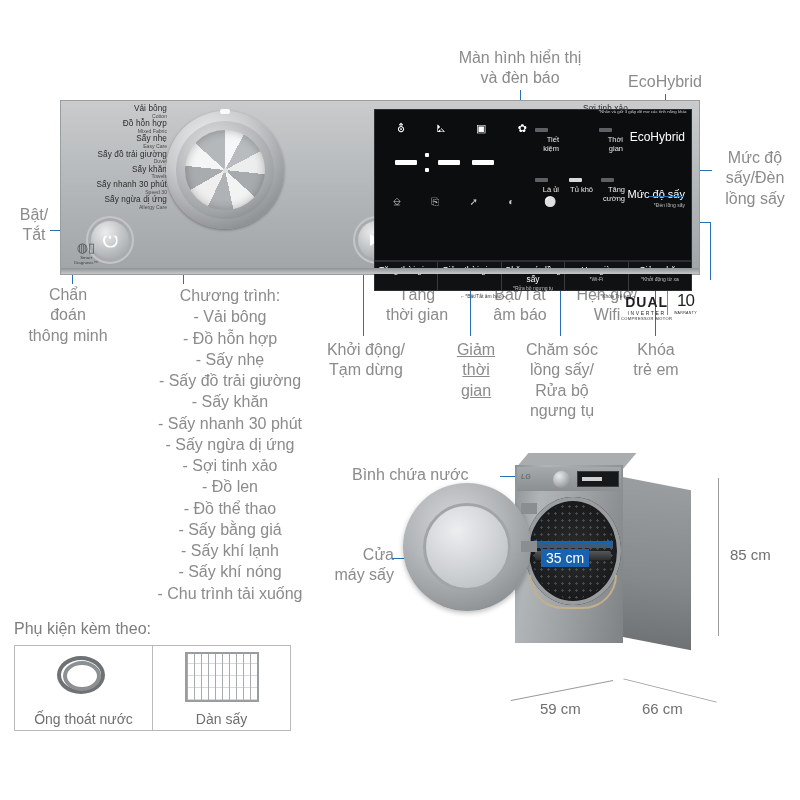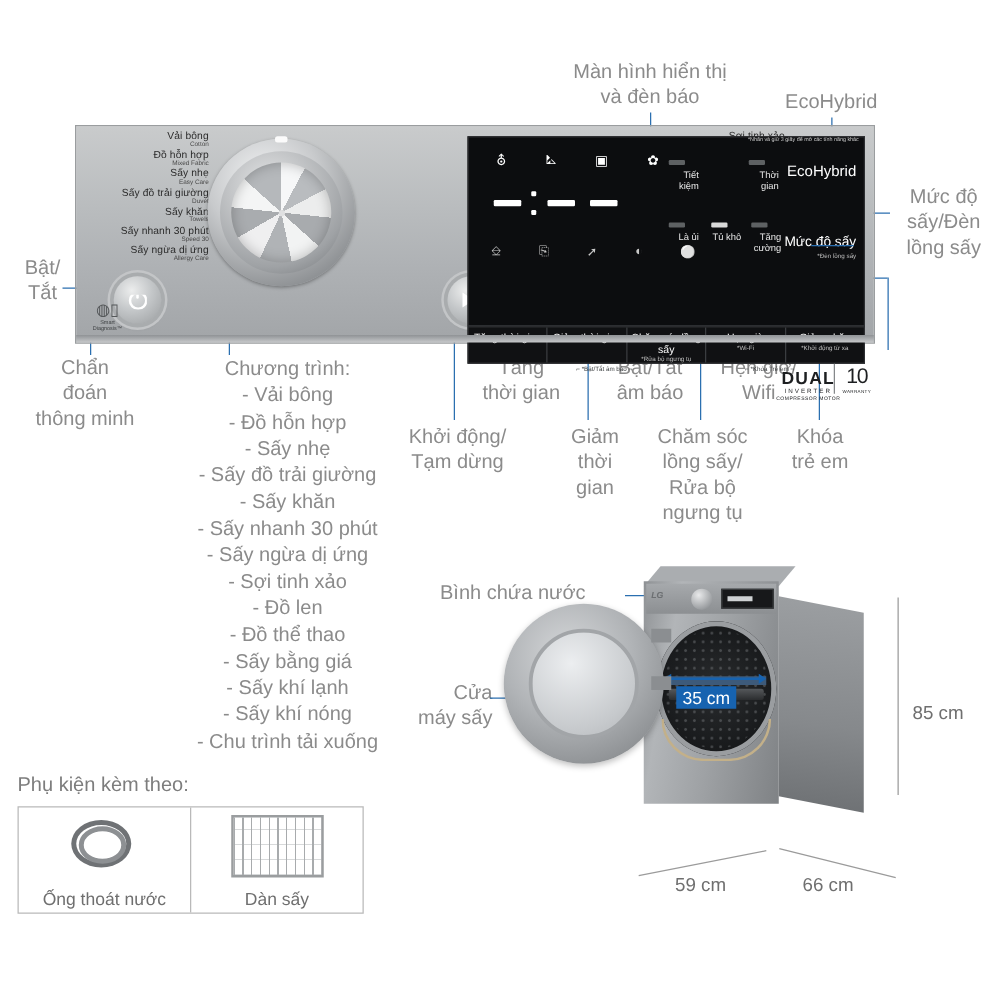--- a/index.html
+++ b/index.html
@@ -219,21 +219,21 @@
   <div class="leader v" style="left:183px; top:218px; height:66px;"></div>
 
   <div class="ann" id="annKhoiDong" style="left:308px; top:340px; width:116px;">Khởi động/
 Tạm dừng</div>
   <div class="leader v" style="left:363px; top:262px; height:74px;"></div>
 
   <div class="ann" id="annTang" style="left:377px; top:285px; width:80px;">Tăng
 thời gian</div>
   <div class="leader v" style="left:415px; top:222px; height:60px;"></div>
 
-  <div class="ann" id="annGiam" style="left:445px; top:340px; width:62px;">Giảm
+  <div class="ann" id="annGiam" style="left:445px; top:340px; width:62px;text-decoration:underline;">Giảm
 thời
 gian</div>
   <div class="leader v" style="left:470px; top:222px; height:114px;"></div>
 
   <div class="ann" id="annAmBao" style="left:475px; top:285px; width:90px;">Bật/Tắt
 âm báo</div>
   <div class="leader v" style="left:520px; top:222px; height:60px;"></div>
 
   <div class="ann" id="annChamSoc" style="left:513px; top:340px; width:98px;">Chăm sóc
 lồng sấy/
@@ -473,21 +473,21 @@
     <div id="dimBadge">35 cm</div>
 
     <div id="door">
       <div id="doorGlass"></div>
     </div>
     <div id="hinge1"></div>
     <div id="hinge2"></div>
   </div>
 
   <div class="dimline" style="left:718px; top:478px; width:1px; height:158px;"></div>
-  <div class="dimtxt" style="left:730px; top:562px;">85 cm</div>
+  <div class="dimtxt" style="left:730px; top:546px;">85 cm</div>
 
   <div class="dimline" style="left:510px; top:690px; width:104px; height:1px; transform:rotate(-11deg);"></div>
   <div class="dimtxt" style="left:528px; top:700px;margin-left:12px;">59 cm</div>
 
   <div class="dimline" style="left:622px; top:690px; width:96px; height:1px; transform:rotate(14deg);"></div>
   <div class="dimtxt" style="left:642px; top:700px;">66 cm</div>
 
   <div id="accTitle">Phụ kiện kèm theo:</div>
   <div id="accBox">
     <div class="accCell">

